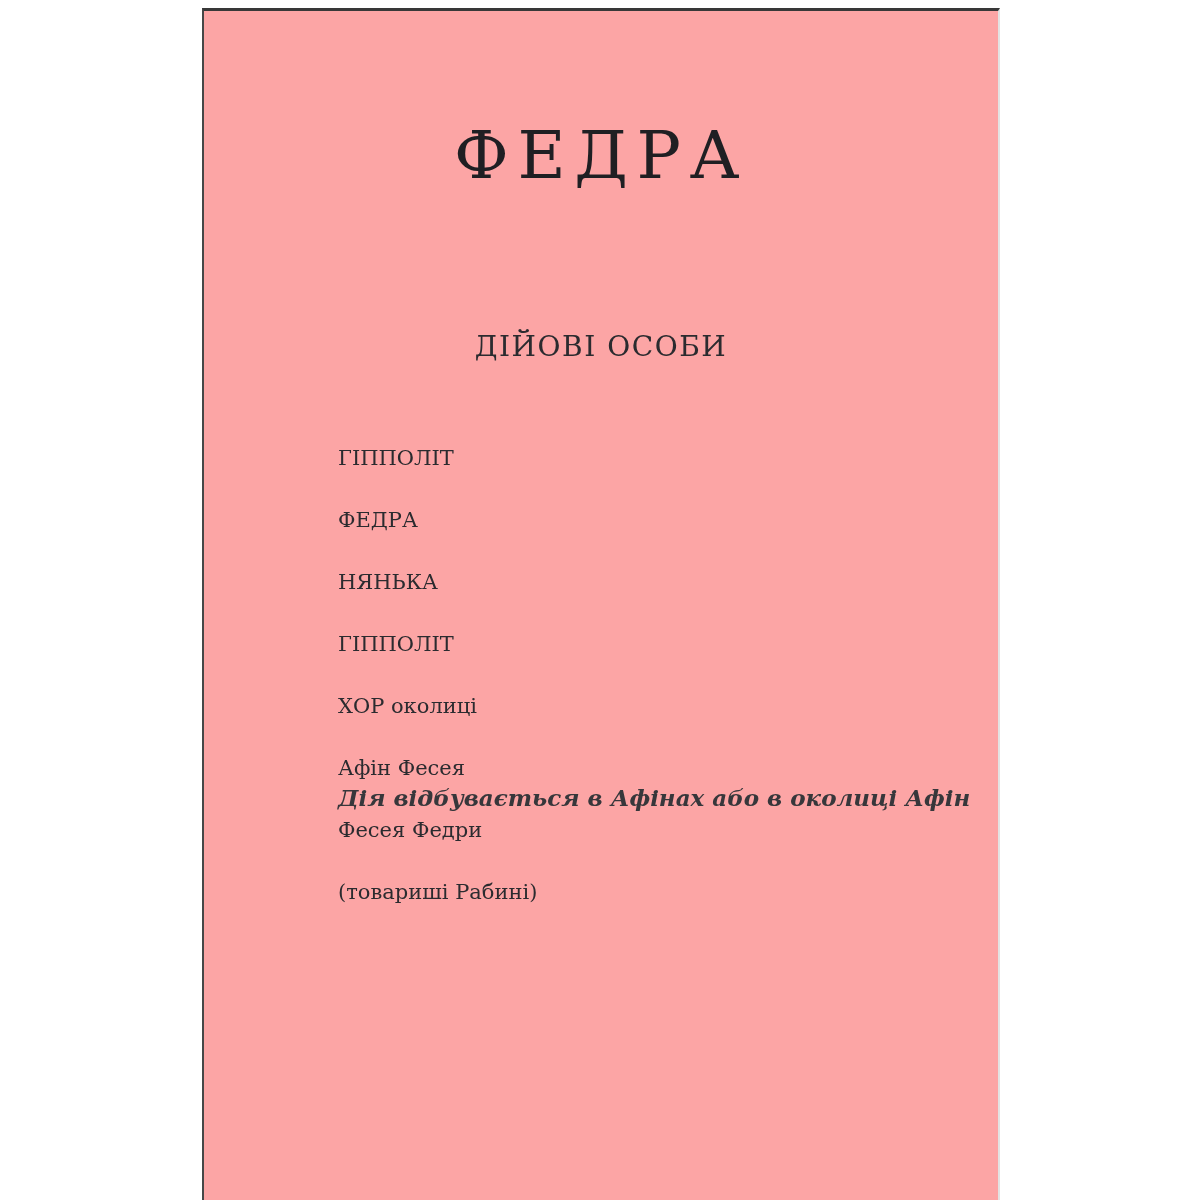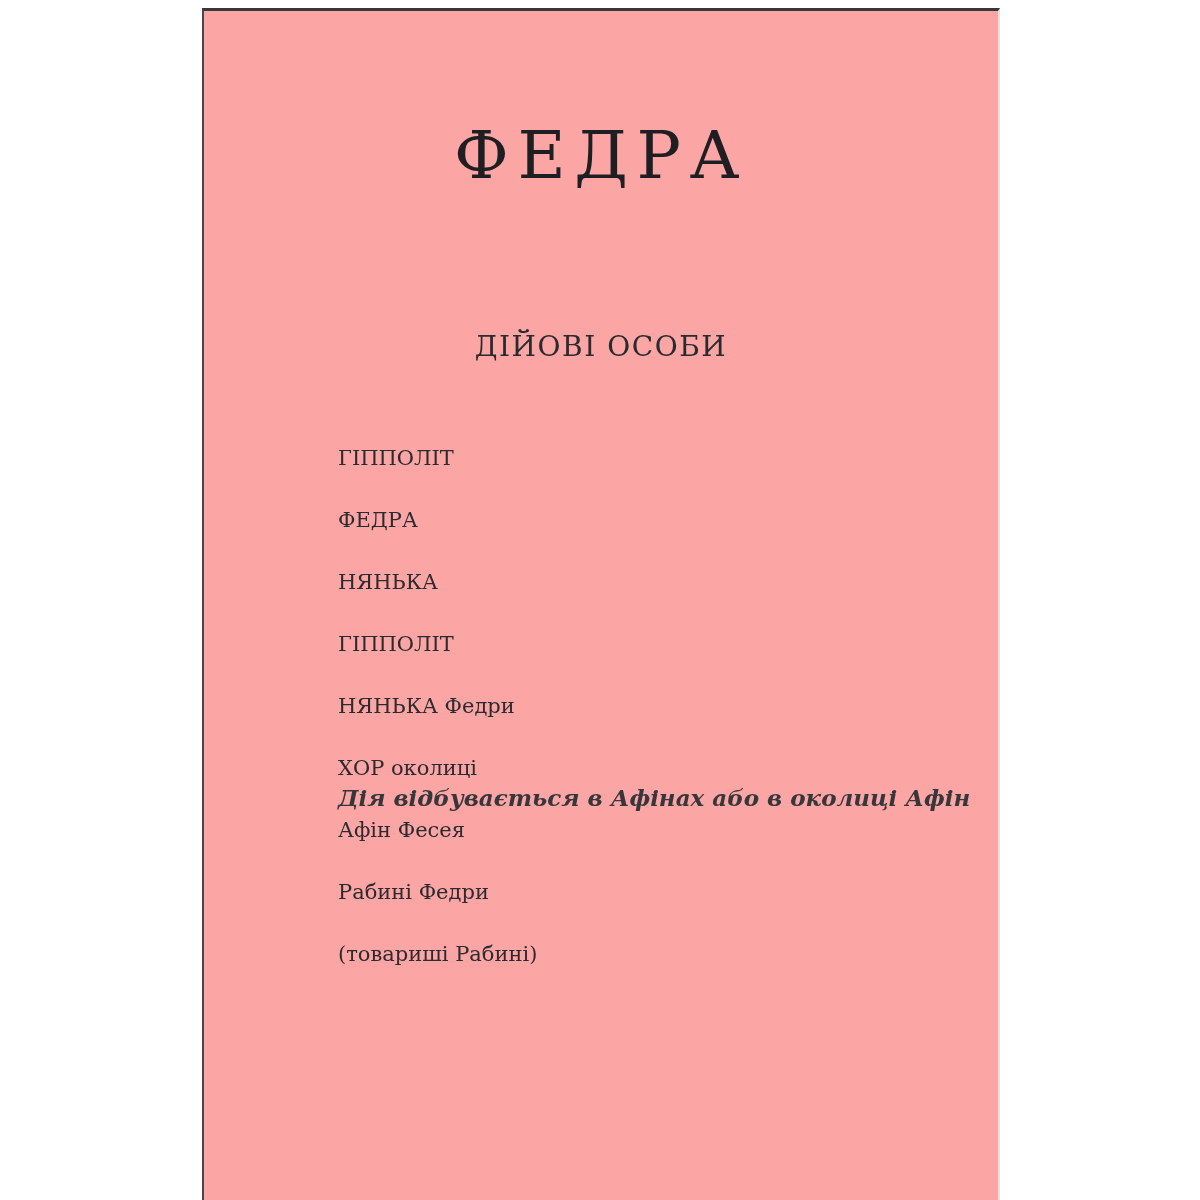--- a/index.html
+++ b/index.html
@@ -86,23 +86,22 @@
 
     <div class="title">ФЕДРА</div>
 
     <div class="section-heading">ДІЙОВІ ОСОБИ</div>
 
     <div class="cast-list">
       <div class="cast-item">ГІППОЛІТ</div>
       <div class="cast-item">ФЕДРА</div>
       <div class="cast-item">НЯНЬКА</div>
       <div class="cast-item">ГІППОЛІТ</div>
-      <div class="cast-item">НЯНЬКА Федри</div>
       <div class="cast-item">ХОР околиці</div>
       <div class="cast-item">Афін Фесея</div>
-      <div class="cast-item">Рабині Федри</div>
+      <div class="cast-item">Фесея Федри</div>
       <div class="cast-item">(товариші Рабині)</div>
     </div>
 
     <div class="setting-note">Дія відбувається в Афінах або в околиці Афін</div>
 
   </div>
 </div>
 
 </body></html>

